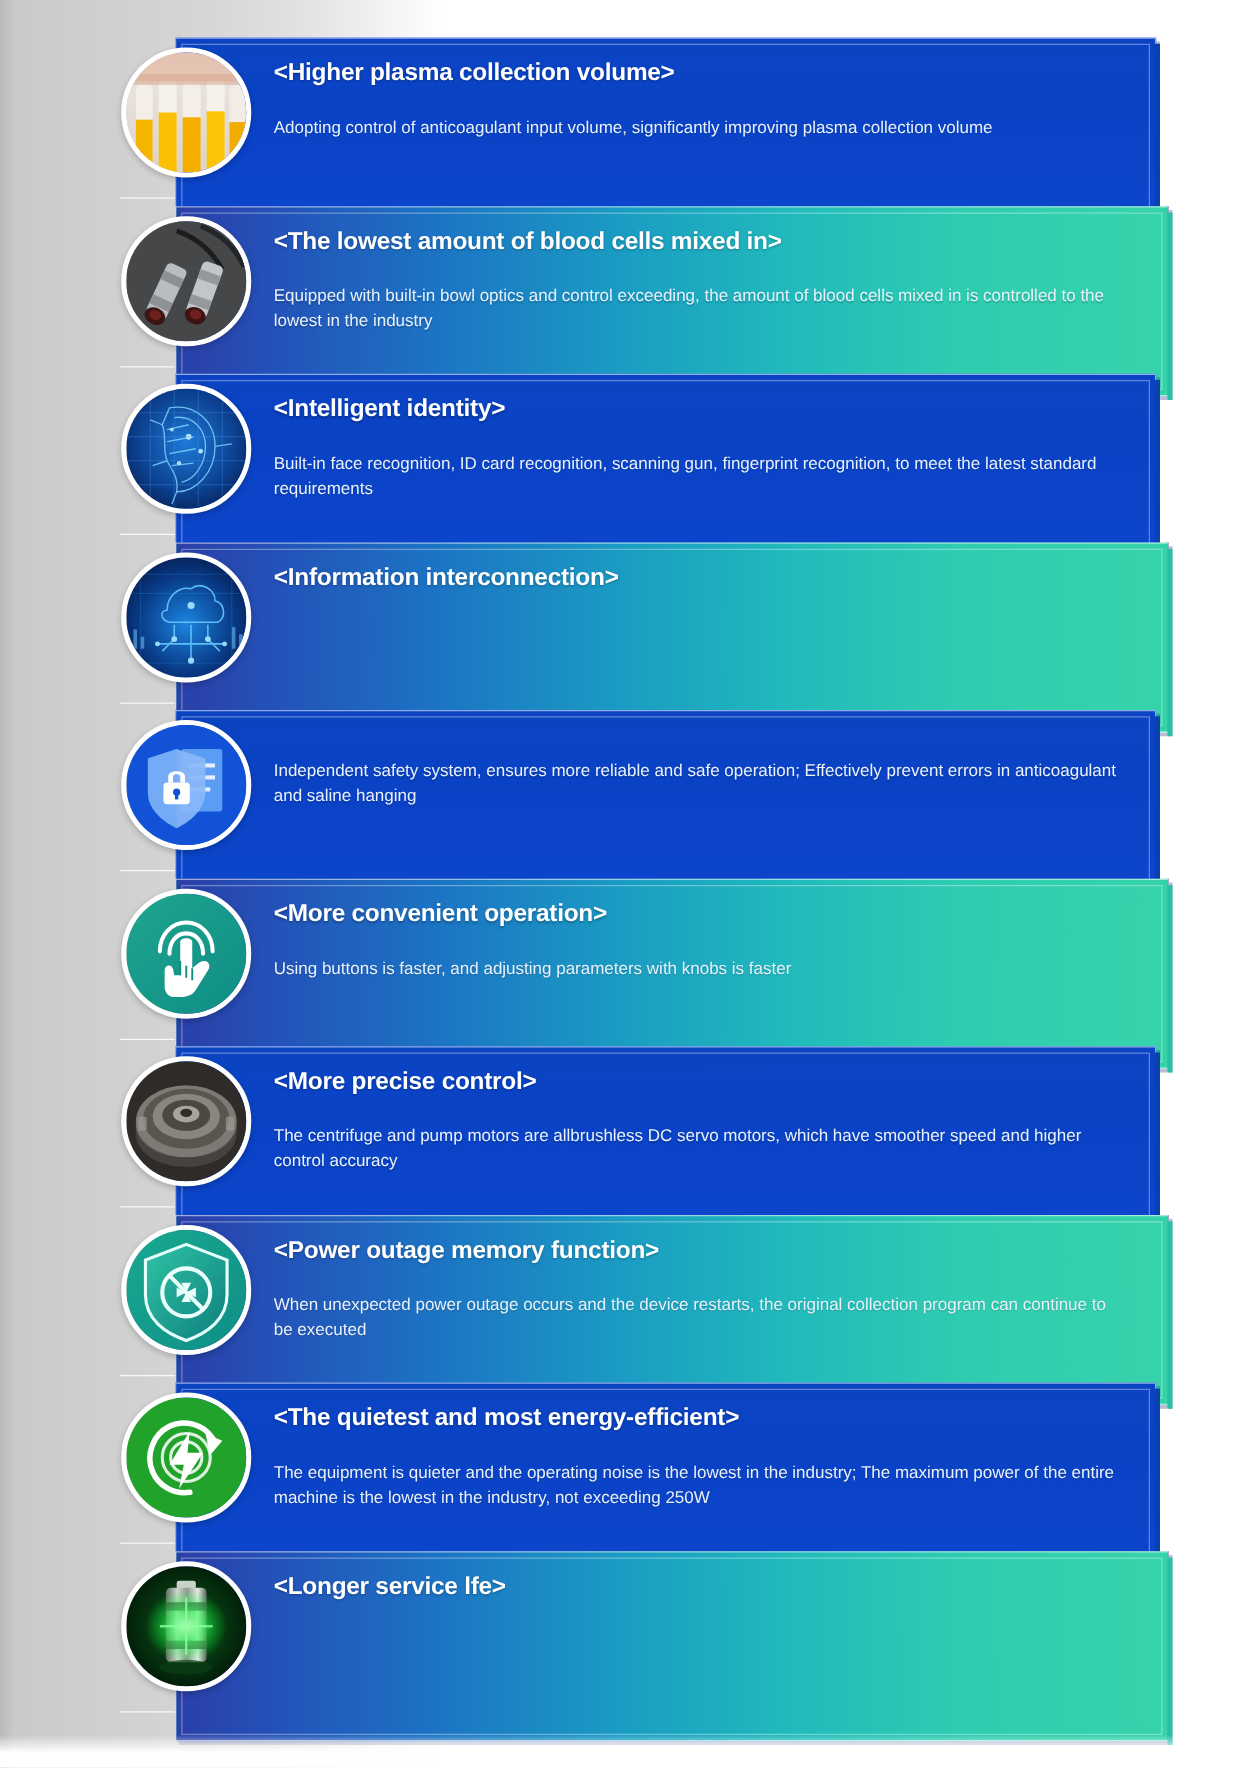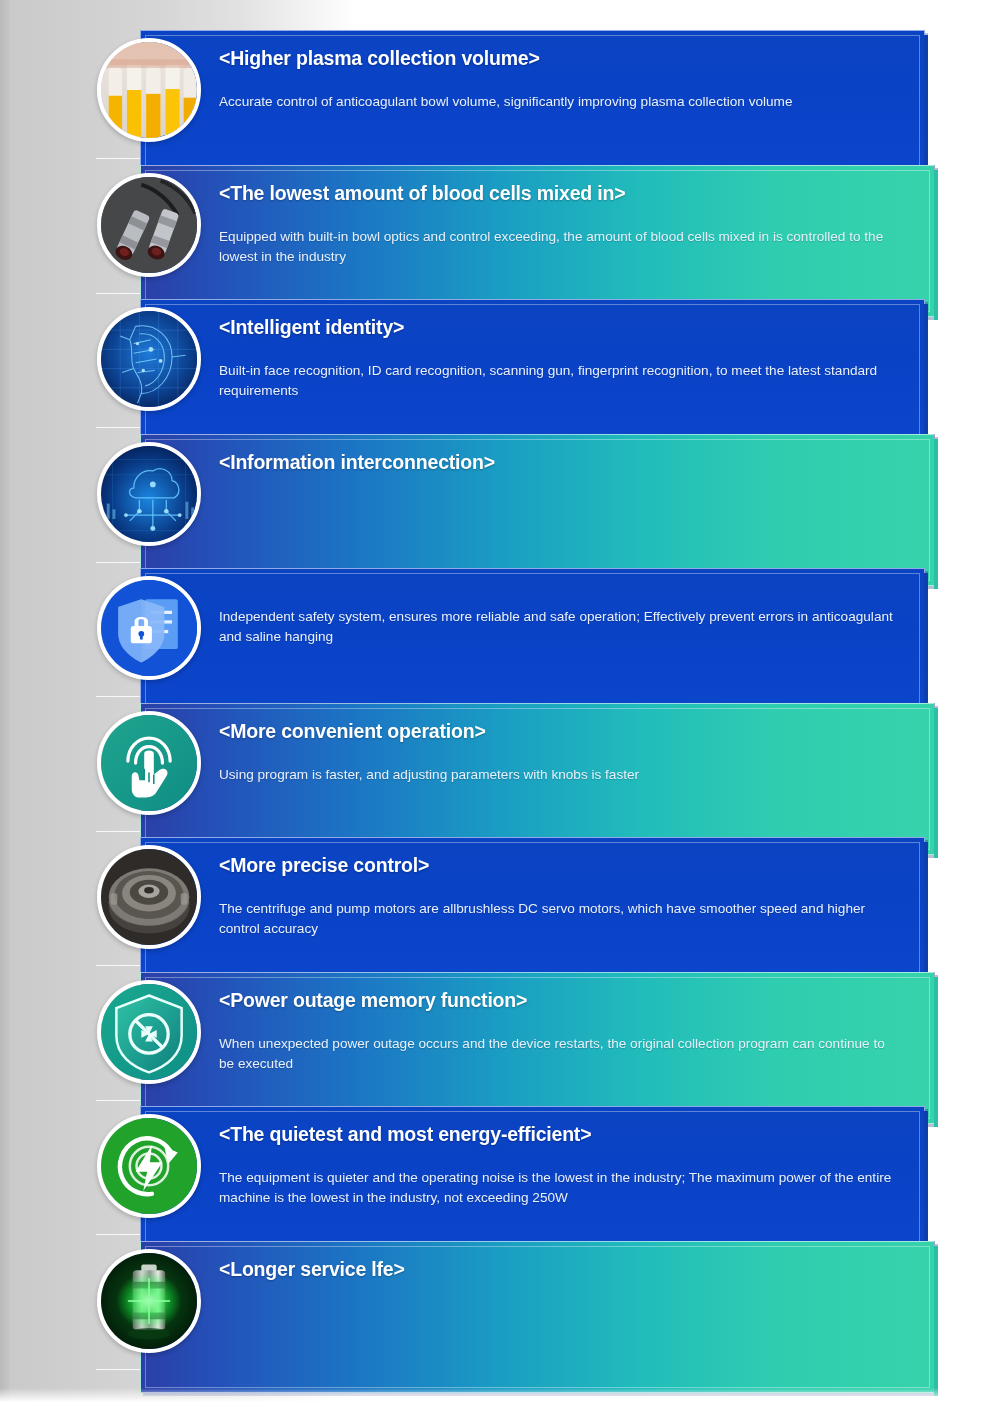--- a/index.html
+++ b/index.html
@@ -137,21 +137,21 @@
 <div id="bg-white"></div>
 <div id="bg-edge-left"></div>
 
 <div id="rows">
     <div class="feature-row" style="top: 30px;">
       <div class="rail" style="top: 128px;"></div>
       <div class="bar blue">
         <div class="bar-inner"></div>
         <div class="bar-text">
           <div class="bar-title">&lt;Higher plasma collection volume&gt;</div>
-          <div class="bar-desc">Accurate control of anticoagulant bowl volume, significantly improving plasma collection volume</div>
+          <div class="bar-desc">Adopting control of anticoagulant input volume, significantly improving plasma collection volume</div>
         </div>
       </div>
       <div class="icon-circle">
         <svg viewBox="0 0 100 100">
     <defs>
             <linearGradient id="pt" x1="0" y1="0" x2="0" y2="1">
       <stop offset="0%" stop-color="#e8cdbe"></stop>
               <stop offset="30%" stop-color="#e9e2dc"></stop>
       <stop offset="100%" stop-color="#dad2cc"></stop>
             </linearGradient>
@@ -316,21 +316,21 @@
     </g>
   </svg>
       </div>
     </div>
     <div class="feature-row" style="top: 702.5px;">
       <div class="rail" style="top: 128px;"></div>
       <div class="bar grad">
         <div class="bar-inner"></div>
         <div class="bar-text">
           <div class="bar-title">&lt;More convenient operation&gt;</div>
-          <div class="bar-desc">Using program is faster, and adjusting parameters with knobs is faster</div>
+          <div class="bar-desc">Using buttons is faster, and adjusting parameters with knobs is faster</div>
         </div>
       </div>
       <div class="icon-circle">
         <svg viewBox="0 0 100 100">
     <defs>
             <linearGradient id="th" x1="0" y1="0" x2="1" y2="1">
       <stop offset="0%" stop-color="#1fa58f"></stop>
               <stop offset="100%" stop-color="#0f8d84"></stop>
             </linearGradient>
           </defs>

